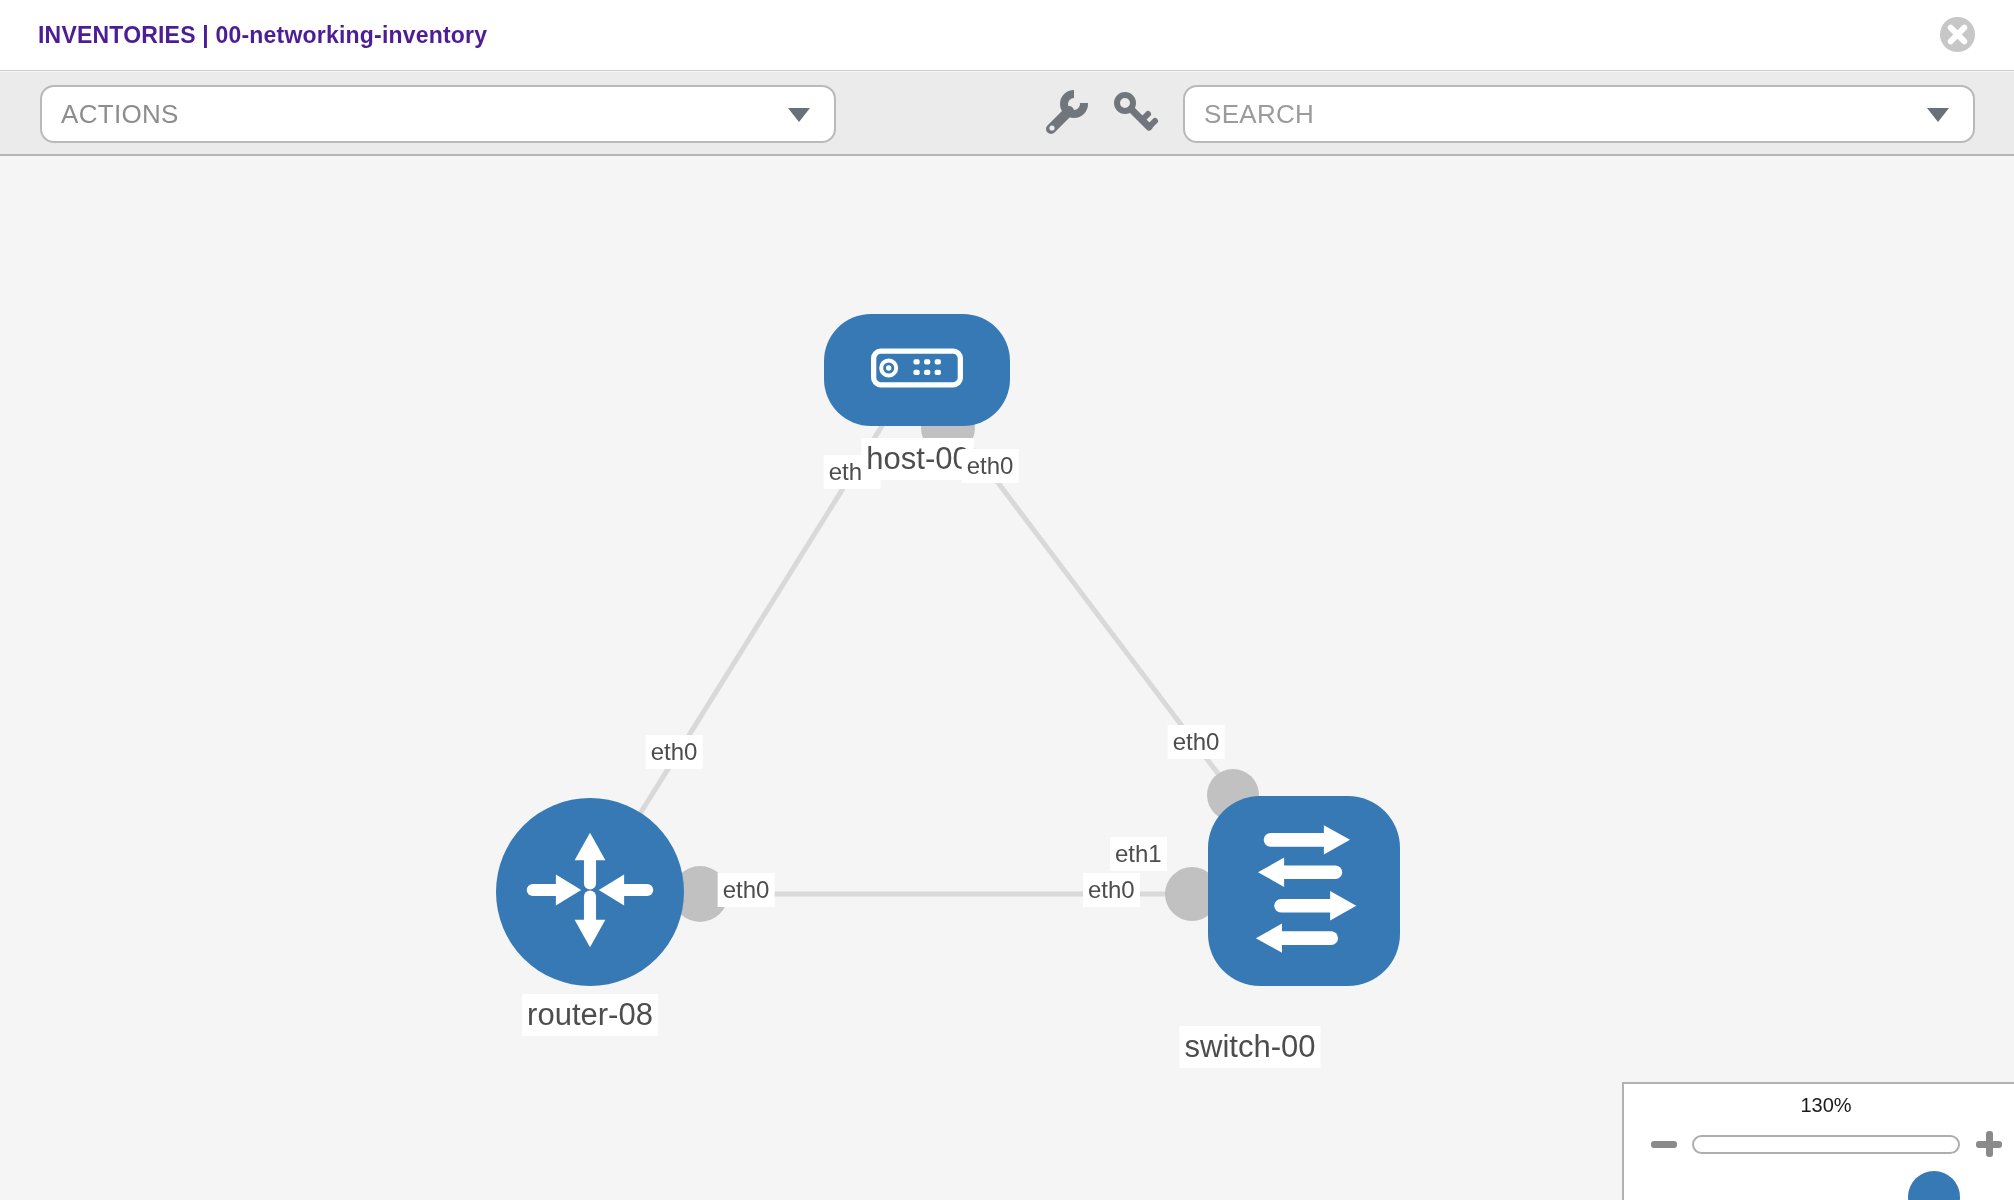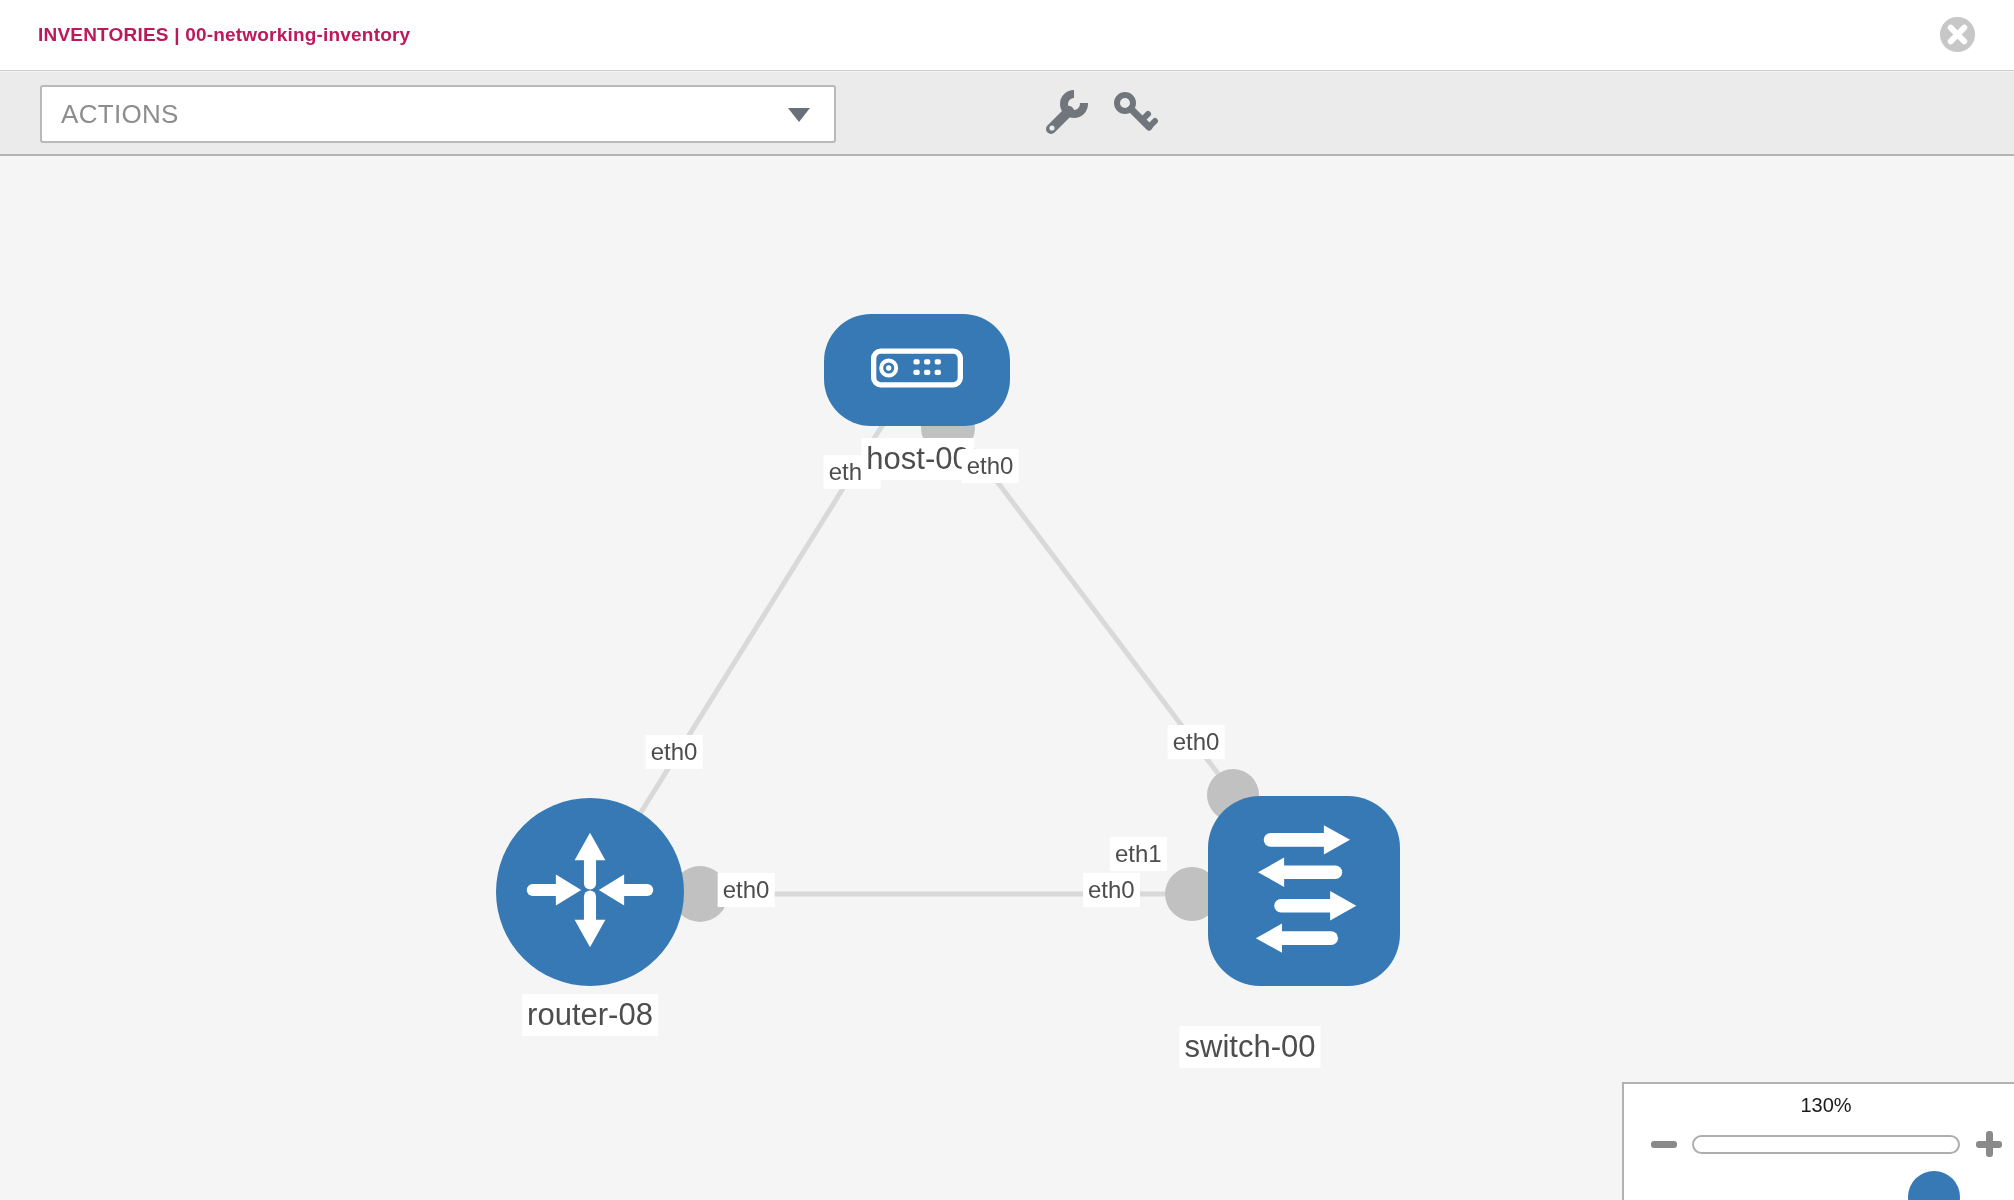--- a/index.html
+++ b/index.html
@@ -2,26 +2,26 @@
 <html><head>
 <meta charset="utf-8">
 <style>
   * { margin:0; padding:0; box-sizing:border-box; }
   html,body { width:2014px; height:1200px; }
   body { font-family:"Liberation Sans","DejaVu Sans",sans-serif; }
   #app { position:relative; width:2014px; height:1200px; background:#f5f5f6; overflow:hidden; }
 
   
   .header { position:absolute; left:0; top:0; width:2014px; height:71px; background:#ffffff; border-bottom:1px solid #cccccc; }
-  .header-title { position:absolute; left:38px; top:0; height:70px; line-height:70px; font-size:19px; font-weight:bold; color:#be185d; letter-spacing:0.2px; }
+  .header-title { position:absolute; left:38px; top:0; height:70px; line-height:70px; font-size:23px; font-weight:bold; color:#4c1d95; letter-spacing:0.2px; }
   .close-btn { position:absolute; left:1939px; top:16px; width:37px; height:37px; border:none; background:transparent; cursor:pointer; }
 
   
   .toolbar { position:absolute; left:0; top:72px; width:2014px; height:84px; background:#ebebeb; border-bottom:2px solid #b5b5b5; }
-  .select-box { position:absolute; top:13px; height:58px; background:#ffffff; border:2px solid #b9b9b9; border-radius:3px; display:flex; align-items:center; cursor:pointer; }
+  .select-box { position:absolute; top:13px; height:58px; background:#ffffff; border:2px solid #b9b9b9; border-radius:14px; display:flex; align-items:center; cursor:pointer; }
   .select-box .select-label { padding-left:19px; font-size:26px; color:#8d8d8d; letter-spacing:0.3px; }
   .caret { position:absolute; right:24px; top:50%; margin-top:-6px; width:0; height:0; border-left:11px solid transparent; border-right:11px solid transparent; border-top:14px solid #6a707a; }
   .actions-box { left:40px; width:796px; }
   .search-box { left:1183px; width:792px; }
   .search-box .select-label { color:#9b9b9b; }
   .tool-icon-btn { position:absolute; top:50%; transform:translateY(-50%); width:48px; height:48px; border:none; background:transparent; cursor:pointer; }
   .wrench-btn { left:1041px; }
   .key-btn { left:1111px; }
 
   
@@ -91,20 +91,24 @@
           <g fill="none" stroke="#71767d" stroke-linecap="round">
             <circle cx="14" cy="14" r="8" stroke-width="6"></circle>
             <path d="M20,20 L38,38" stroke-width="7"></path>
             <path d="M31,31 L37,25" stroke-width="6"></path>
             <path d="M38,38 L44,32" stroke-width="6"></path>
           </g>
         </svg>
       </span>
     </button>
 
+    <div class="select-box search-box">
+      <span class="select-label">SEARCH</span>
+      <span class="caret"></span>
+    </div>
   </div>
 
   <div class="canvas">
 
     <svg class="edges-svg" width="2014" height="1042">
       <g stroke="#d9d9d9" stroke-width="5" fill="none">
         <line x1="915" y1="215" x2="590" y2="736"></line>
         <line x1="915" y1="215" x2="1238" y2="642"></line>
         <line x1="590" y1="736" x2="1200" y2="736"></line>
       </g>

